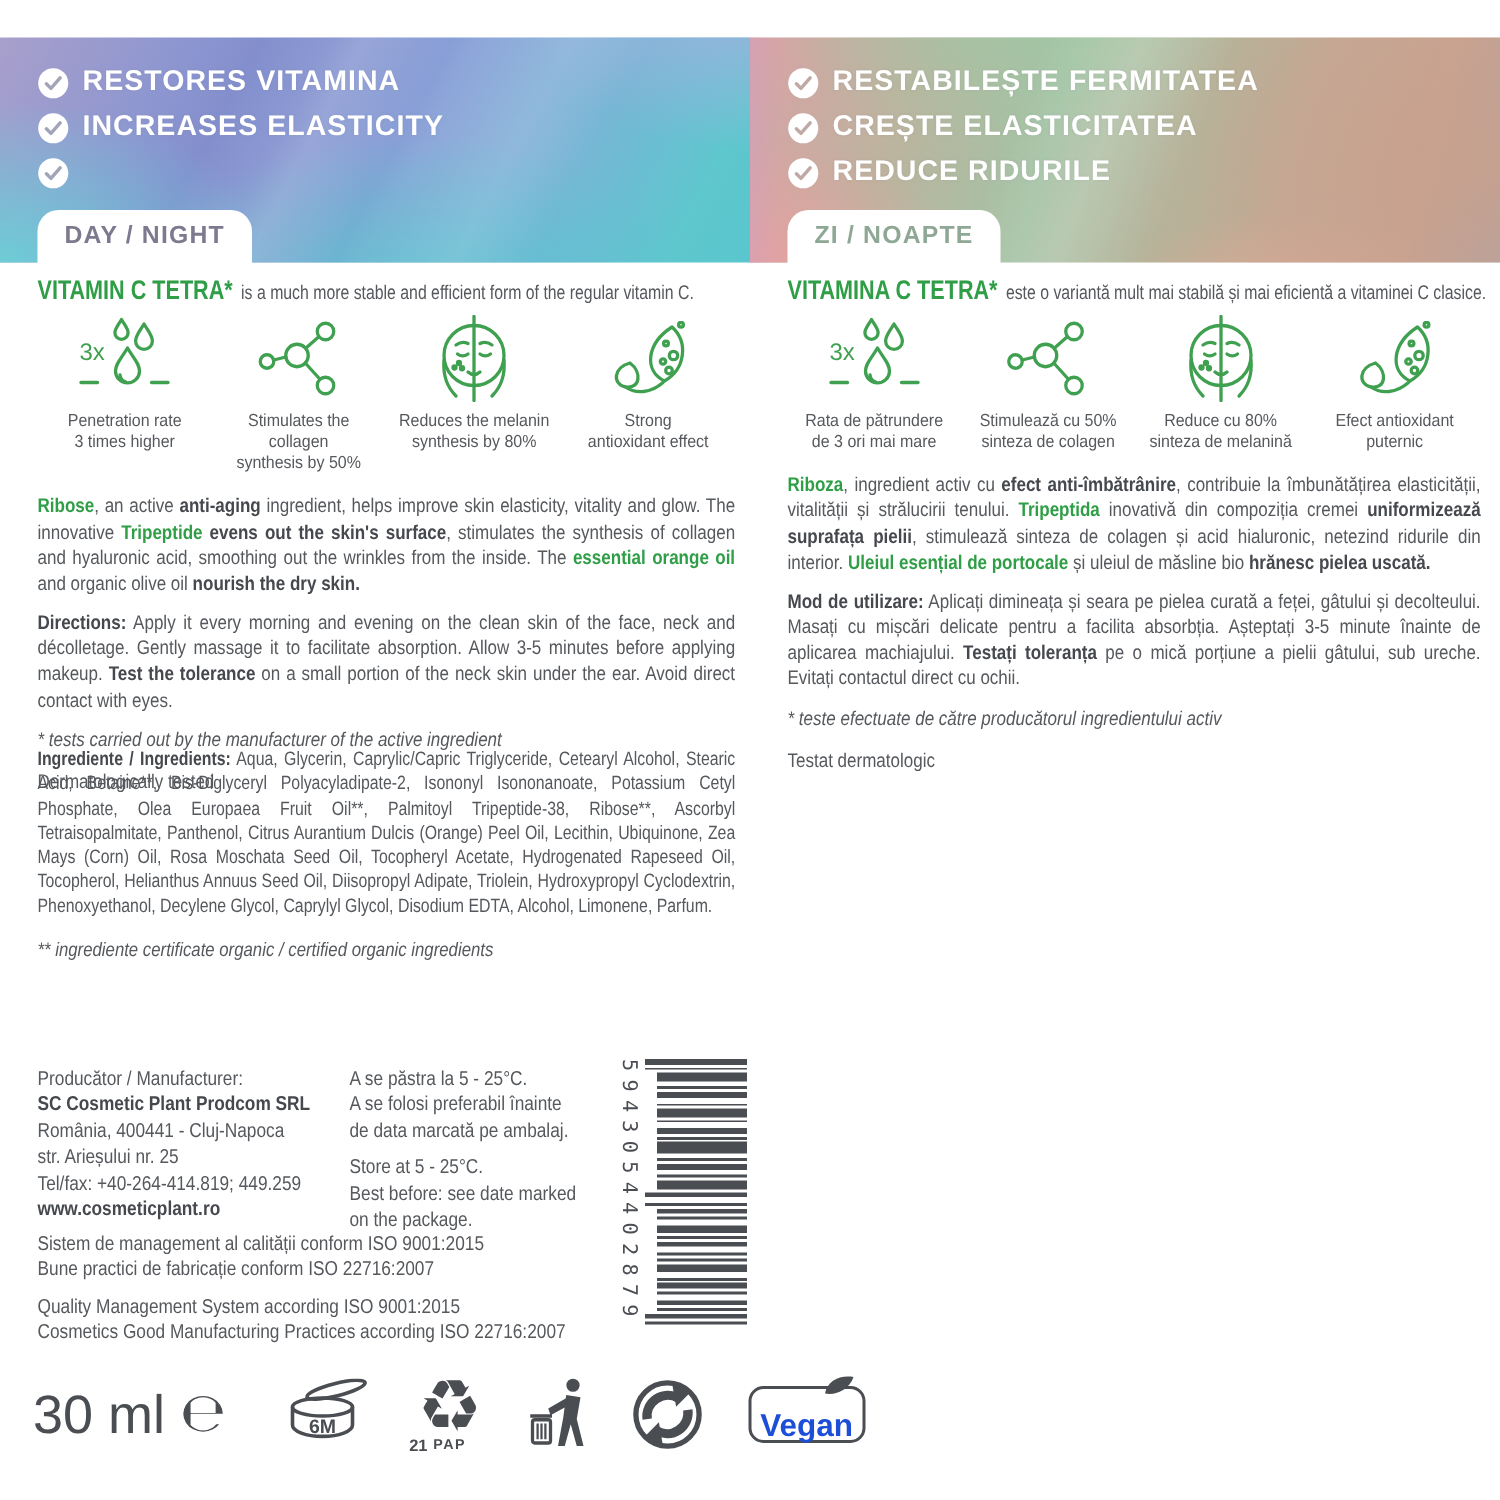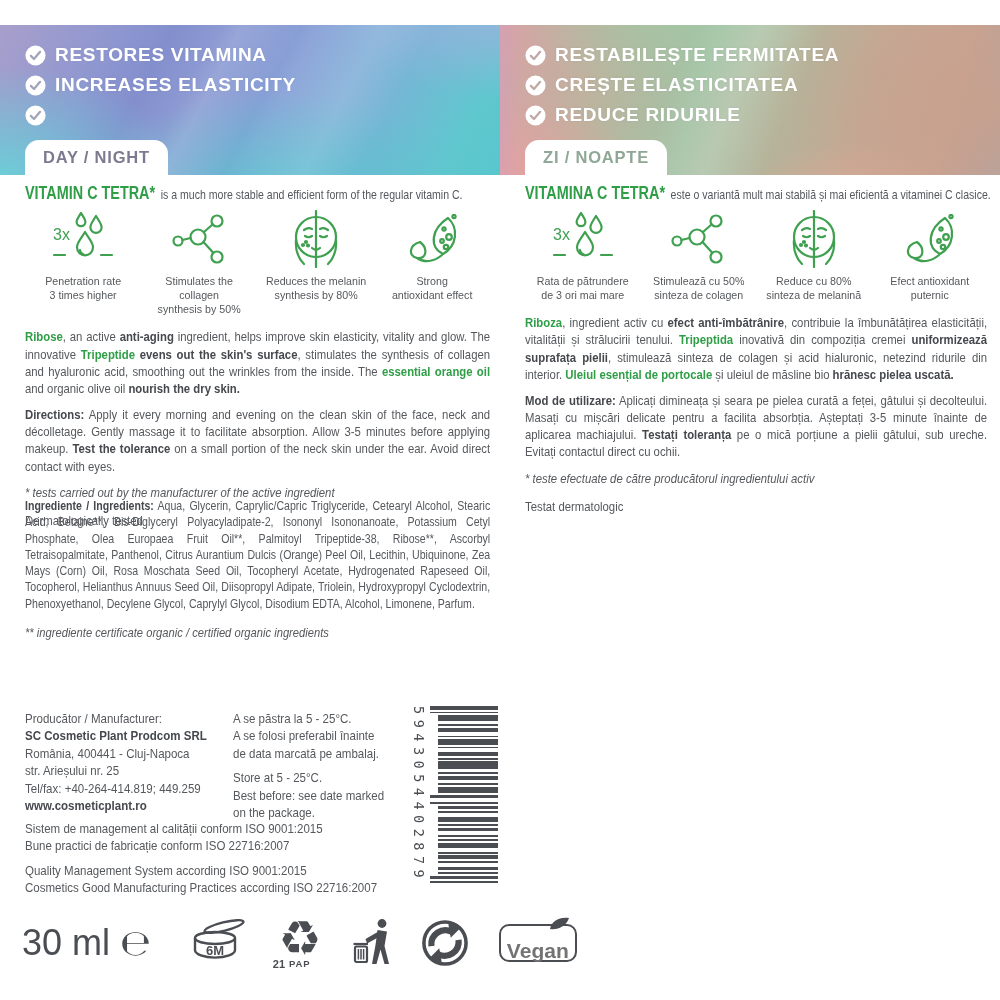--- a/index.html
+++ b/index.html
@@ -83,21 +83,21 @@
   
   .footer{position:absolute;left:22px;top:914px;height:58px;display:flex;align-items:center;}
   .vol{font-size:36px;color:#4a4d52;letter-spacing:0;margin-right:10px;}
   .esign{font-family:"DejaVu Sans",sans-serif;font-size:36px;color:#4a4d52;margin-right:38px;line-height:1;}
   .fic{margin-right:28px;display:flex;align-items:center;justify-content:center;}
   .tri{position:relative;width:54px;text-align:center;margin-right:26px;}
   .tri .glyph{font-family:"DejaVu Sans",sans-serif;font-size:48px;line-height:.9;color:#4a4d52;display:block;}
   .tri .num{position:absolute;top:17px;left:0;width:100%;text-align:left;font-size:11px;font-weight:bold;color:#4a4d52;margin-top:24px;}
   .tri .mat{font-size:9.5px;font-weight:bold;letter-spacing:1px;color:#4a4d52;margin-top:-3px;}
   .vegan{position:relative;width:74px;height:34px;border:2.6px solid #4a4d52;border-radius:10px;display:flex;align-items:center;justify-content:center;margin-left:14px;}
-  .vegan span{font-size:21px;font-weight:bold;color:#737373;margin-top:16px;}
+  .vegan span{font-size:21px;font-weight:bold;color:#1d4ed8;margin-top:16px;}
   .vegan svg{position:absolute;top:-10px;right:5px;}
   .gicons{stroke:#3fa050;fill:none;stroke-width:2.2;stroke-linecap:round;stroke-linejoin:round;}
 </style>
 </head>
 <body>
 
 <div class="band">
   <div class="band-half band-left">
     <div class="benefits">
       <div class="benefit">

